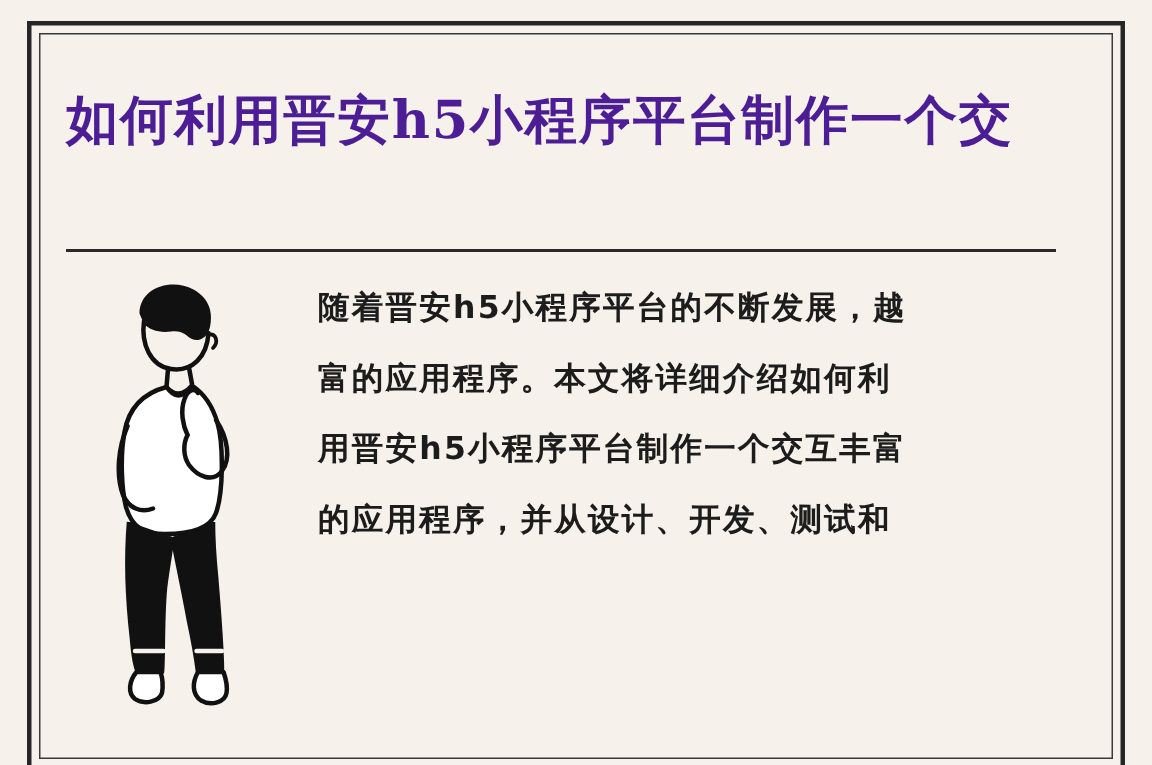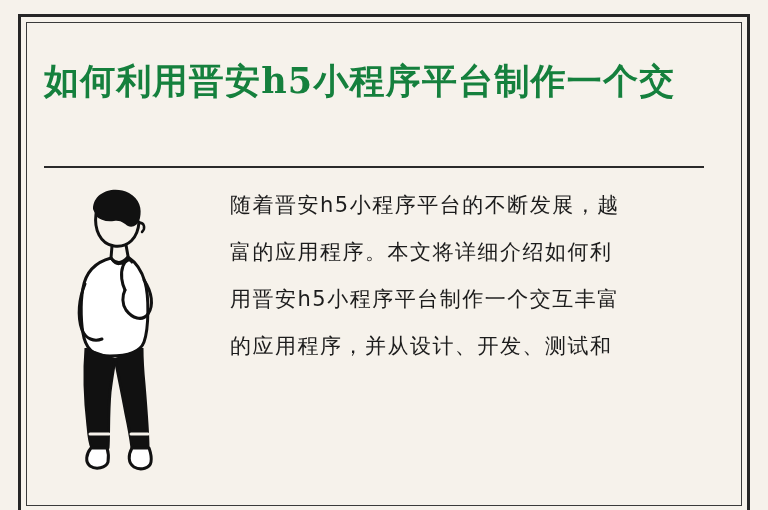--- a/index.html
+++ b/index.html
@@ -49,21 +49,21 @@
     left: 44px;
     top: 58px;
     width: 684px;
     box-sizing: border-box;
   }
   .title-line {
     font-family: "DejaVu Serif", serif;
     font-weight: bold;
     font-size: 35px;
     line-height: 46px;
-    color: #15803d;
+    color: #4c1d95;
     letter-spacing: 1.2px;
     white-space: nowrap;
   }
 
   
   #title-rule {
     position: absolute;
     left: 44px;
     top: 166px;
     width: 660px;
@@ -79,23 +79,24 @@
     width: 150px;
     height: 300px;
   }
   #illustration svg {
     display: block;
   }
 
   
   #body-text {
     position: absolute;
-    left: 230px;
+    left: 212px;
     top: 182px;
     width: 512px;
+    font-weight: bold;
   }
   .body-line {
     font-family: "DejaVu Sans", sans-serif;
     font-size: 21px;
     line-height: 47px;
     color: #1c1c1c;
     letter-spacing: 1.5px;
     white-space: nowrap;
   }
 </style>

